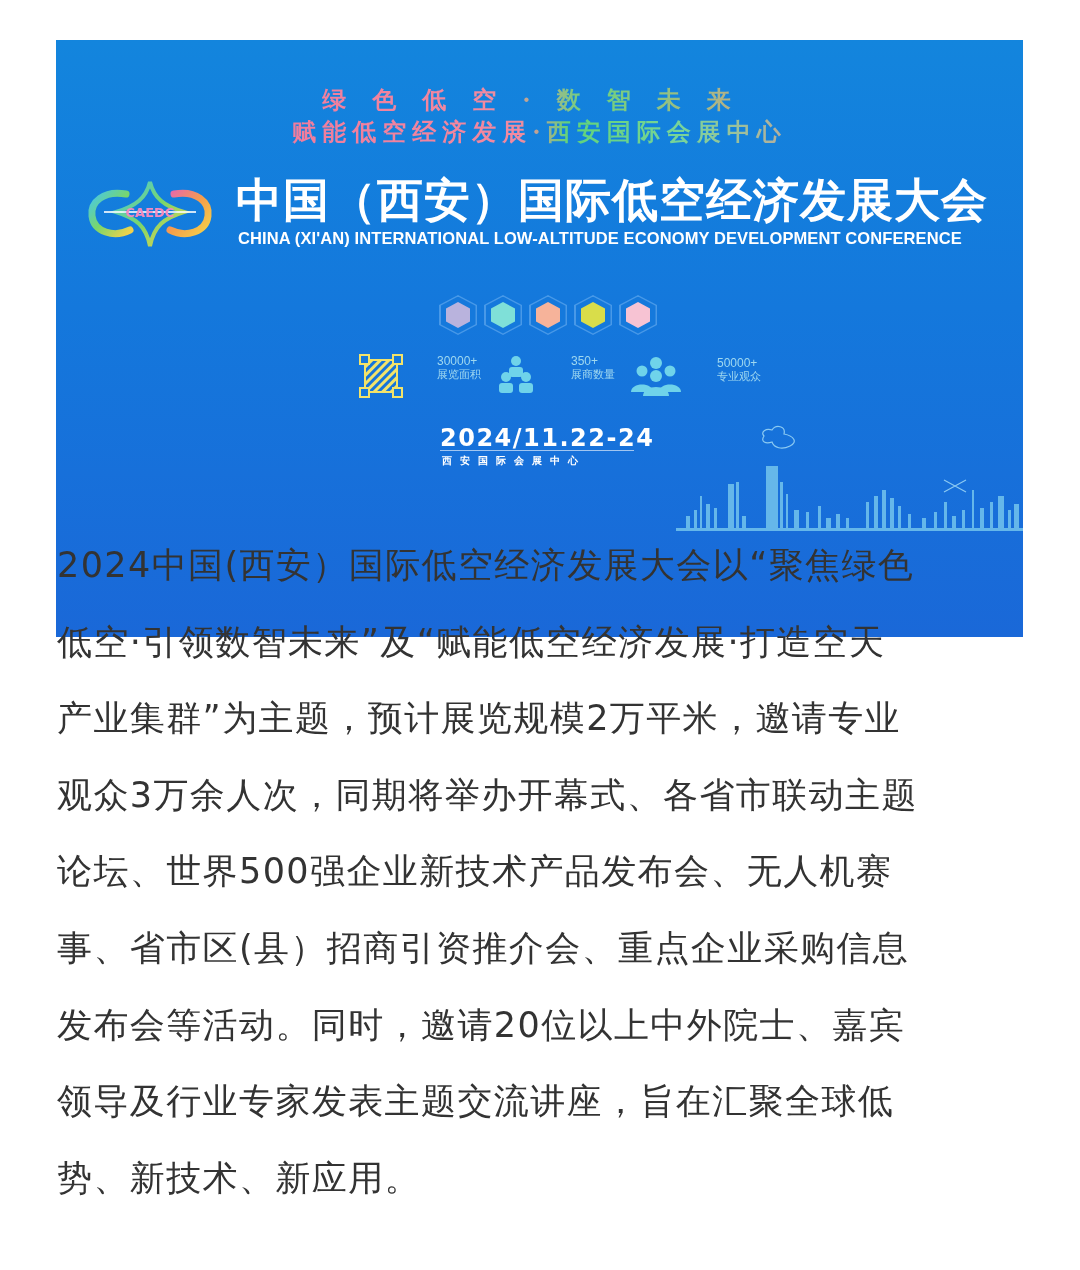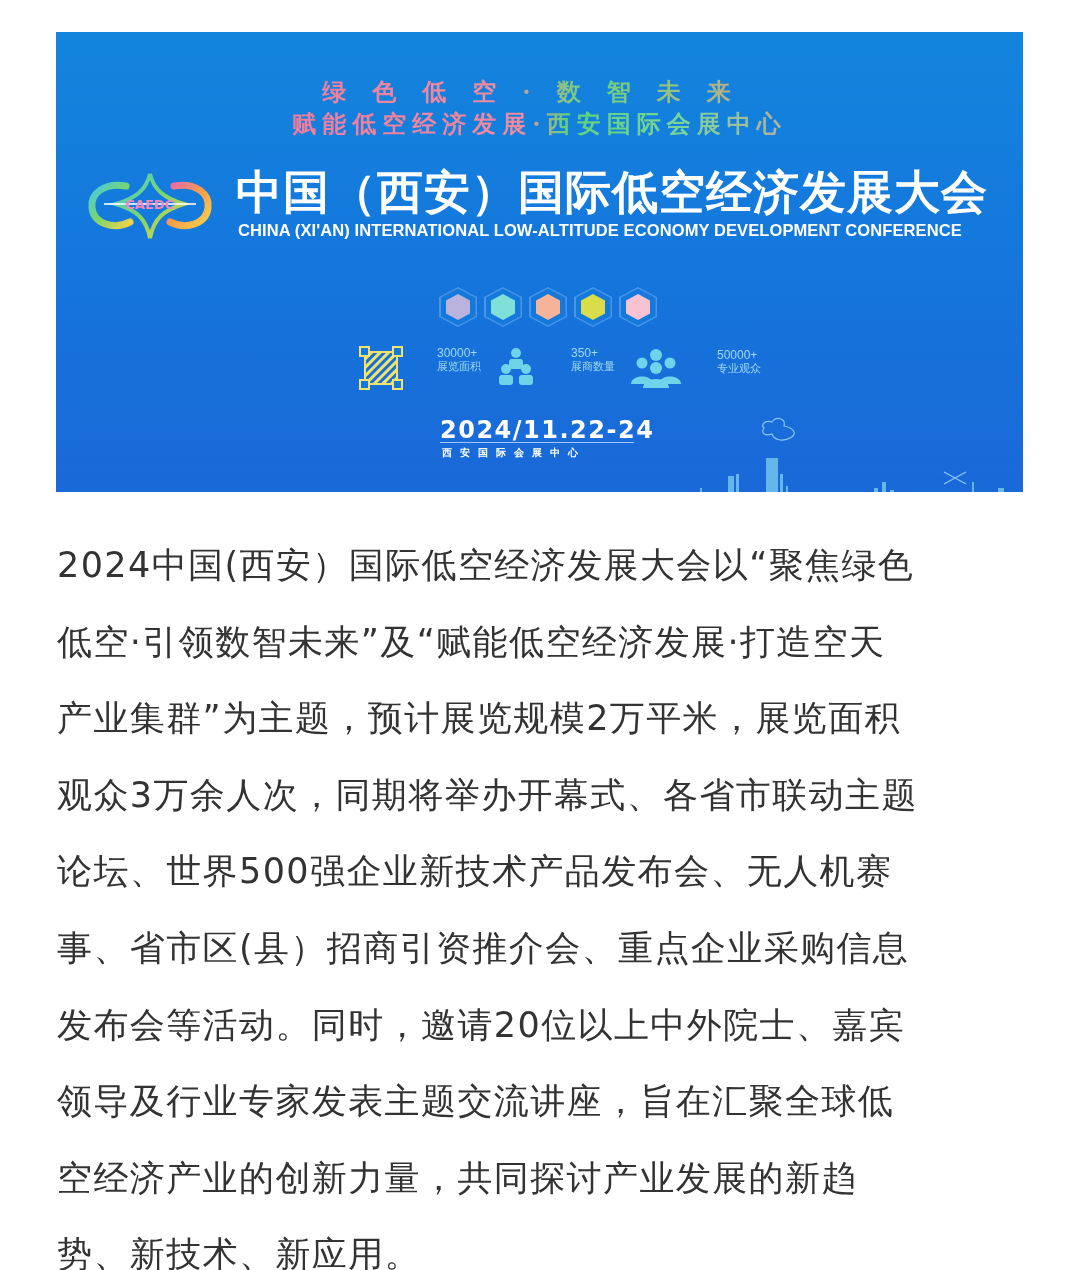--- a/index.html
+++ b/index.html
@@ -1,19 +1,19 @@
 <!DOCTYPE html>
 <html><head>
 <meta charset="utf-8">
 <style>
   html, body { margin: 0; padding: 0; background: #ffffff; }
   body { width: 1080px; height: 1270px; position: relative; overflow: hidden; font-family: "DejaVu Sans", sans-serif; }
 
   .banner {
-    position: absolute; left: 56px; top: 32px; width: 967px; height: 460px;
+    position: absolute; left: 56px; top: 40px; width: 967px; height: 597px;
     background: linear-gradient(180deg, #1385dd 0%, #1478dc 45%, #1a68d8 100%);
     overflow: hidden;
   }
   .slogan {
     position: absolute; left: 0; width: 100%; text-align: center;
     font-family: "DejaVu Serif", serif; font-weight: bold; font-size: 24px;
   }
   .slogan.line1 { top: 44px; letter-spacing: 26px; }
   .slogan.line2 { top: 76px; letter-spacing: 6px; }
   .mixed1 { background: linear-gradient(90deg, #f06e9a 0%, #f28aa0 45%, #6ad47e 55%, #e89a8c 80%, #f27a9a 100%); -webkit-background-clip: text; background-clip: text; color: transparent; }
@@ -227,21 +227,20 @@
     <g fill="none" stroke="#a8e0f8" stroke-width="1.2" opacity="0.8">
       <path d="M96 10 C100 4, 110 6, 108 14 C118 16, 122 22, 114 26 C106 30, 98 28, 96 22 C90 24, 84 22, 88 16 C84 12, 90 8, 96 10 Z"></path>
       <path d="M268 60 L290 72 M268 72 L290 60"></path>
     </g>
   </svg>
 </div>
 
 <div class="article">
   <span class="line">2024中国(西安）国际低空经济发展大会以“聚焦绿色</span>
   <span class="line">低空·引领数智未来”及“赋能低空经济发展·打造空天</span>
-  <span class="line">产业集群”为主题，预计展览规模2万平米，展览面积</span>
+  <span class="line">产业集群”为主题，预计展览规模2万平米，邀请专业</span>
   <span class="line">观众3万余人次，同期将举办开幕式、各省市联动主题</span>
   <span class="line">论坛、世界500强企业新技术产品发布会、无人机赛</span>
   <span class="line">事、省市区(县）招商引资推介会、重点企业采购信息</span>
   <span class="line">发布会等活动。同时，邀请20位以上中外院士、嘉宾</span>
   <span class="line">领导及行业专家发表主题交流讲座，旨在汇聚全球低</span>
-  <span class="line">空经济产业的创新力量，共同探讨产业发展的新趋</span>
   <span class="line">势、新技术、新应用。</span>
 </div>
 
 </body></html>

